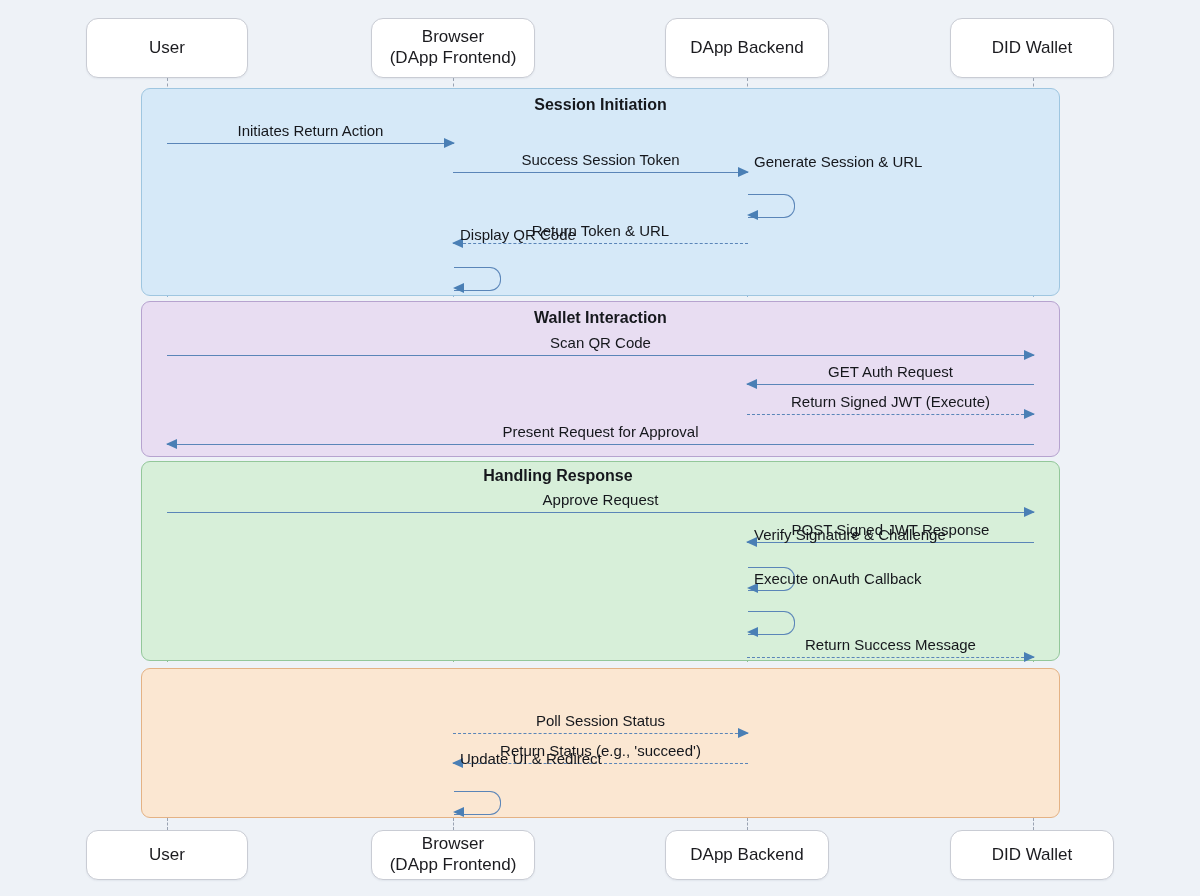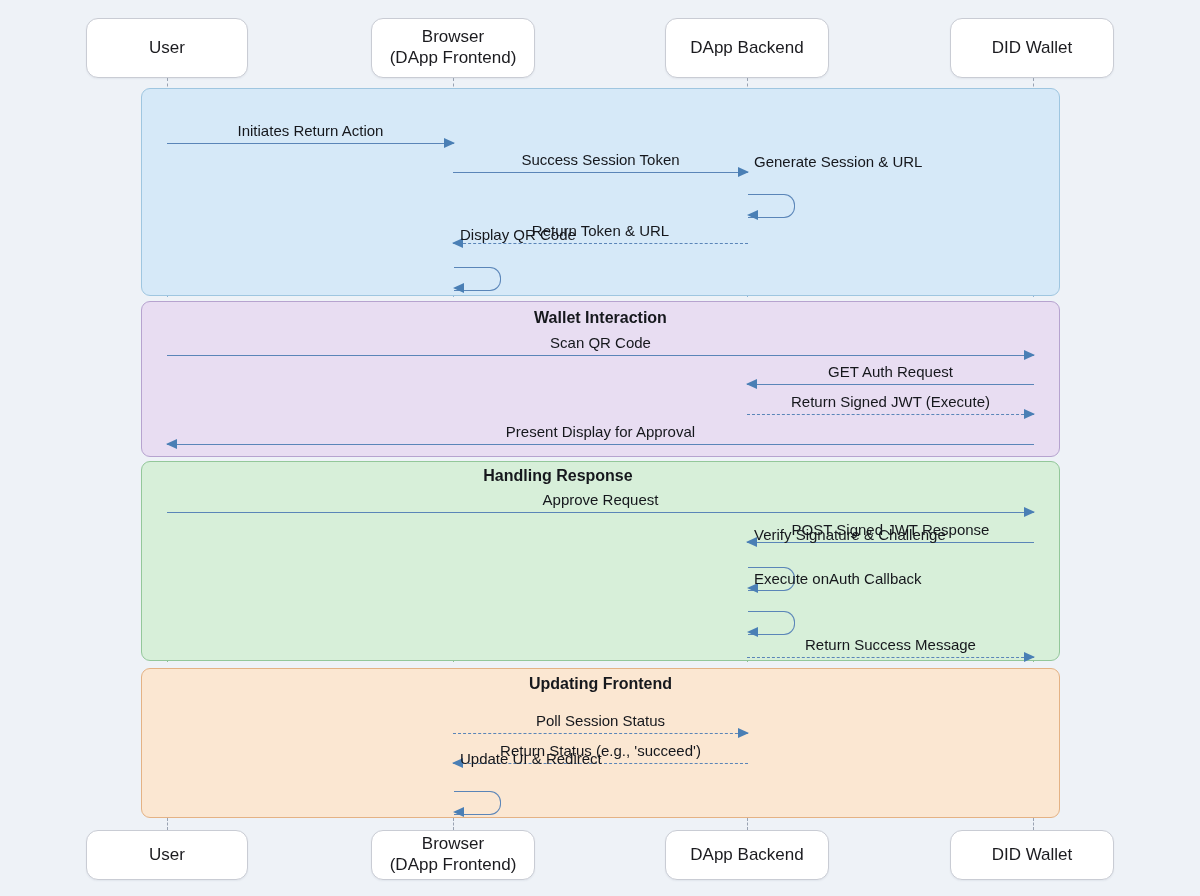--- a/index.html
+++ b/index.html
@@ -163,20 +163,21 @@
   <div class="lifeline orange" style="left:453px;top:668px;height:150px;"></div>
   <div class="lifeline orange" style="left:747px;top:668px;height:150px;"></div>
   <div class="lifeline orange" style="left:1033px;top:668px;height:150px;"></div>
 
   <div class="lifeline" style="left:167px;top:818px;height:12px;"></div>
   <div class="lifeline" style="left:453px;top:818px;height:12px;"></div>
   <div class="lifeline" style="left:747px;top:818px;height:12px;"></div>
   <div class="lifeline" style="left:1033px;top:818px;height:12px;"></div>
 
   <div class="band s-blue" style="left:141px;top:88px;width:919px;height:208px;"></div>
+  <div class="band-title" style="top:96px;left:141px;width:919px;">Session Initiation</div>
 
   <div class="msg right" style="left:167px;top:143px;width:287px;">
     <div class="line"></div>
     <div class="head"></div>
     <div class="label">Initiates Return Action</div>
   </div>
 
   <div class="msg right" style="left:453px;top:172px;width:295px;">
     <div class="line"></div>
     <div class="head"></div>
@@ -218,21 +219,21 @@
 
   <div class="msg right dashed" style="left:747px;top:414px;width:287px;">
     <div class="line"></div>
     <div class="head"></div>
     <div class="label">Return Signed JWT (Execute)</div>
   </div>
 
   <div class="msg left" style="left:167px;top:444px;width:867px;">
     <div class="line"></div>
     <div class="head"></div>
-    <div class="label">Present Display for Approval</div>
+    <div class="label">Present Request for Approval</div>
   </div>
 
   <div class="band s-green" style="left:141px;top:461px;width:919px;height:200px;"></div>
   <div class="band-title" style="top:467px;left:141px;width:834px;">Handling Response</div>
 
   <div class="msg right" style="left:167px;top:512px;width:867px;">
     <div class="line"></div>
     <div class="head"></div>
     <div class="label">Approve Request</div>
   </div>
@@ -255,21 +256,20 @@
     <div class="label">Execute onAuth Callback</div>
   </div>
 
   <div class="msg right dashed" style="left:747px;top:657px;width:287px;">
     <div class="line"></div>
     <div class="head"></div>
     <div class="label">Return Success Message</div>
   </div>
 
   <div class="band s-orange" style="left:141px;top:668px;width:919px;height:150px;"></div>
-  <div class="band-title" style="top:675px;left:141px;width:919px;">Updating Frontend</div>
 
 
   <div class="msg right dashed" style="left:453px;top:733px;width:295px;">
     <div class="line"></div>
     <div class="head"></div>
     <div class="label">Poll Session Status</div>
   </div>
 
   <div class="msg left dashed" style="left:453px;top:763px;width:295px;">
     <div class="line"></div>

